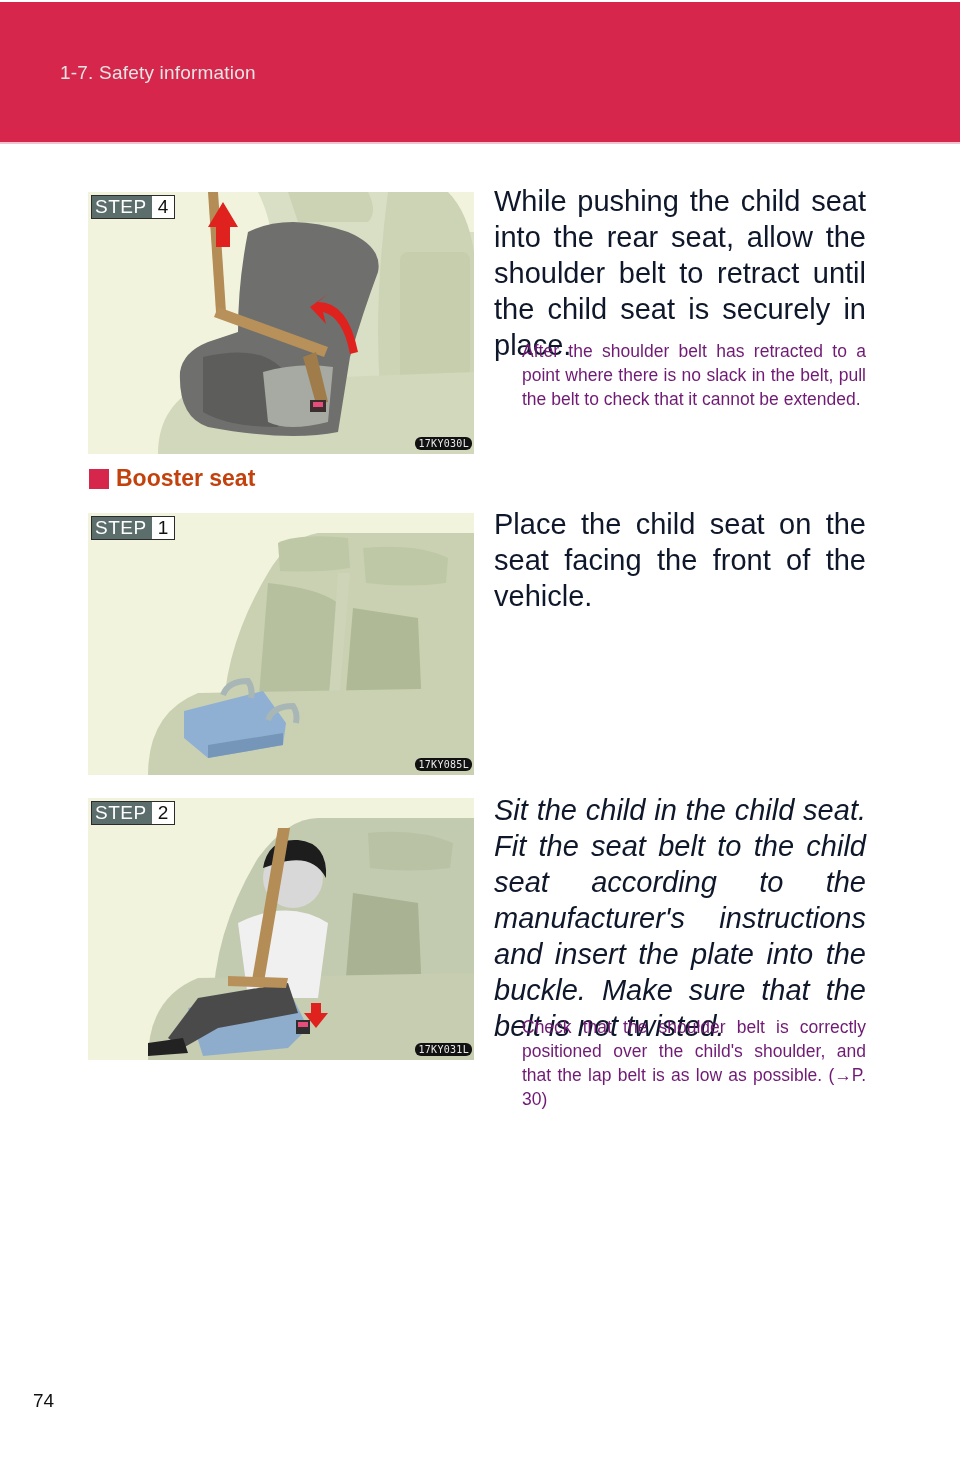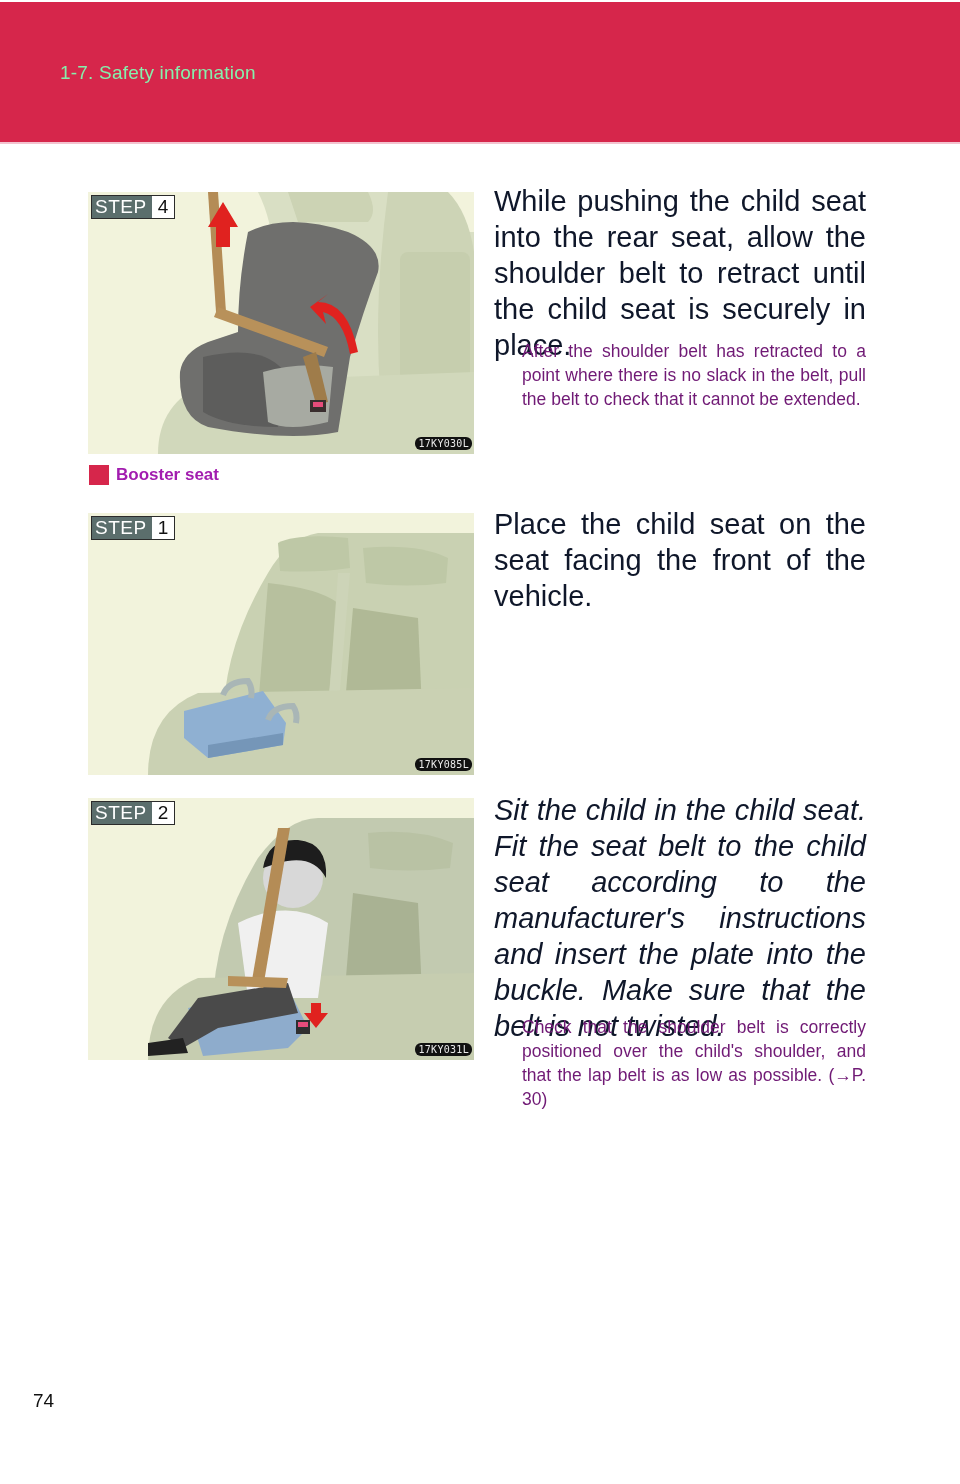--- a/index.html
+++ b/index.html
@@ -6,21 +6,21 @@
     html, body { width: 960px; height: 1484px; background: #ffffff; overflow: hidden; }
     body { position: relative; font-family: "Liberation Sans", "DejaVu Sans", sans-serif; color: #1a1a1a; }
 
     .header-band {
       position: absolute; left: 0; top: 2px; width: 960px; height: 142px;
       background: #d6264b;
       border-bottom: 2px solid #f3c3cf;
     }
     .header-title {
       position: absolute; left: 60px; top: 60px;
-      color: #86efac; font-size: 19px; letter-spacing: 0.2px;
+      color: #e5e5e5; font-size: 19px; letter-spacing: 0.2px;
     }
 
     .figure {
       position: absolute; left: 88px; width: 386px; height: 262px;
       background: #f3f3dc; overflow: hidden;
     }
     .figure svg { position: absolute; left: 0; top: 0; }
     .step-badge {
       position: absolute; left: 3px; top: 3px; height: 24px;
       display: flex; border: 1px solid #2b2b2b; background: #fff;
@@ -39,21 +39,21 @@
     }
     .note-text {
       position: absolute; left: 522px; width: 344px;
       font-size: 17.5px; line-height: 24px; text-align: justify; color: #701a75;
     }
 
     .section-heading {
       position: absolute; left: 89px; top: 465px; display: flex; align-items: center;
     }
     .section-square { width: 20px; height: 20px; background: #d6264b; margin-right: 7px; }
-    .section-title { font-size: 17px; font-weight: bold; color: #a21caf; }
+    .section-title { font-size: 23px; font-weight: bold; color: #c2410c; }
 
     .page-number { position: absolute; left: 33px; top: 1390px; font-size: 19px; color: #111; text-align: right; }
     .watermark { position: absolute; right: 16px; top: 1488px; font-size: 16px; color: #888; }
   </style>
 </head>
 <body>
 
 <div class="header-band">
   <div class="header-title">1-7. Safety information</div>
 </div>

